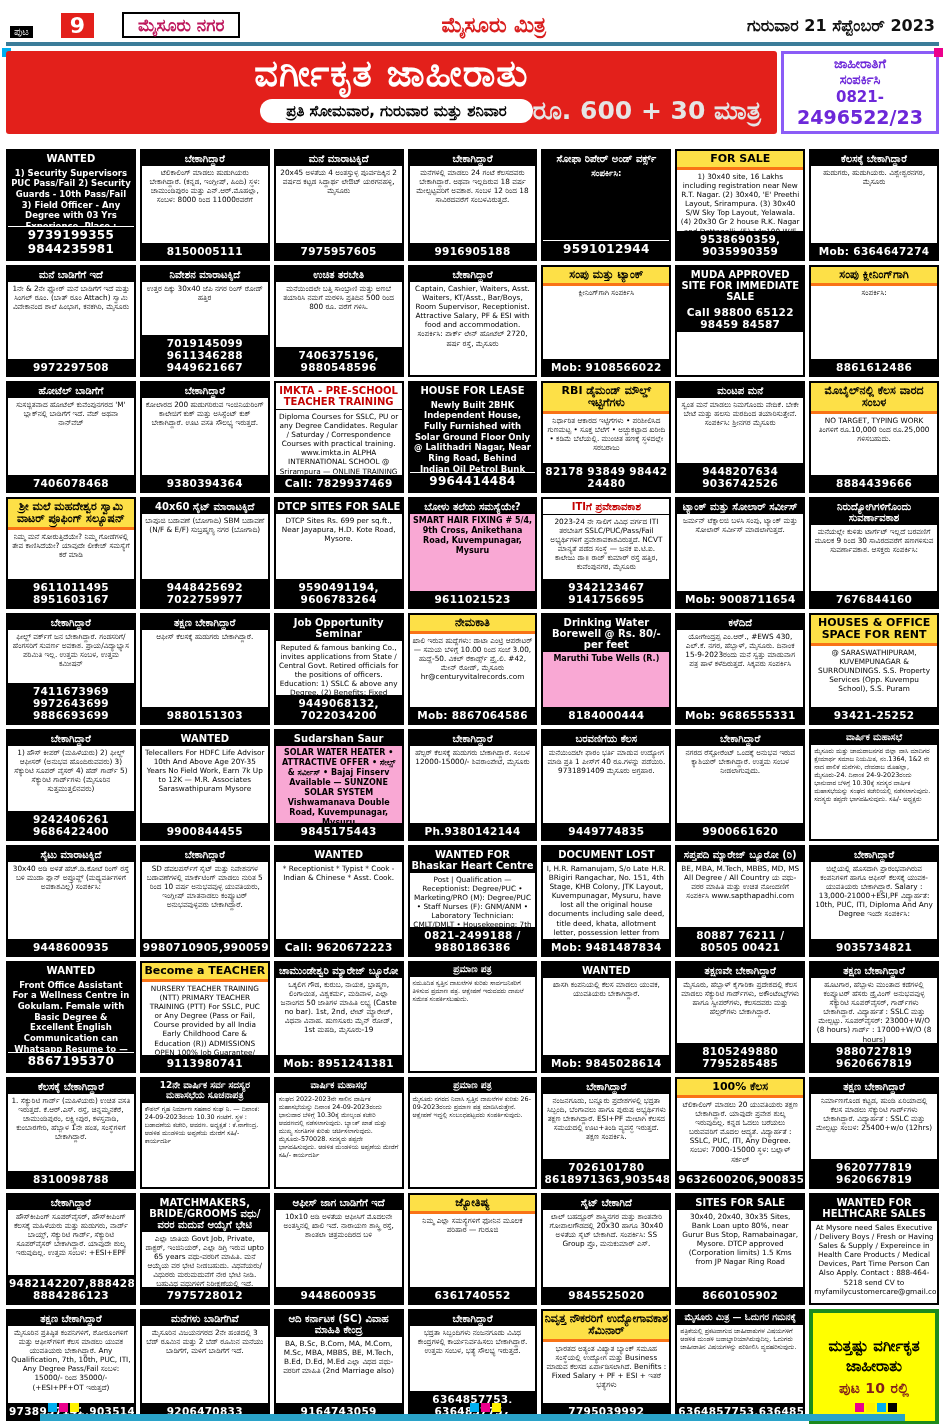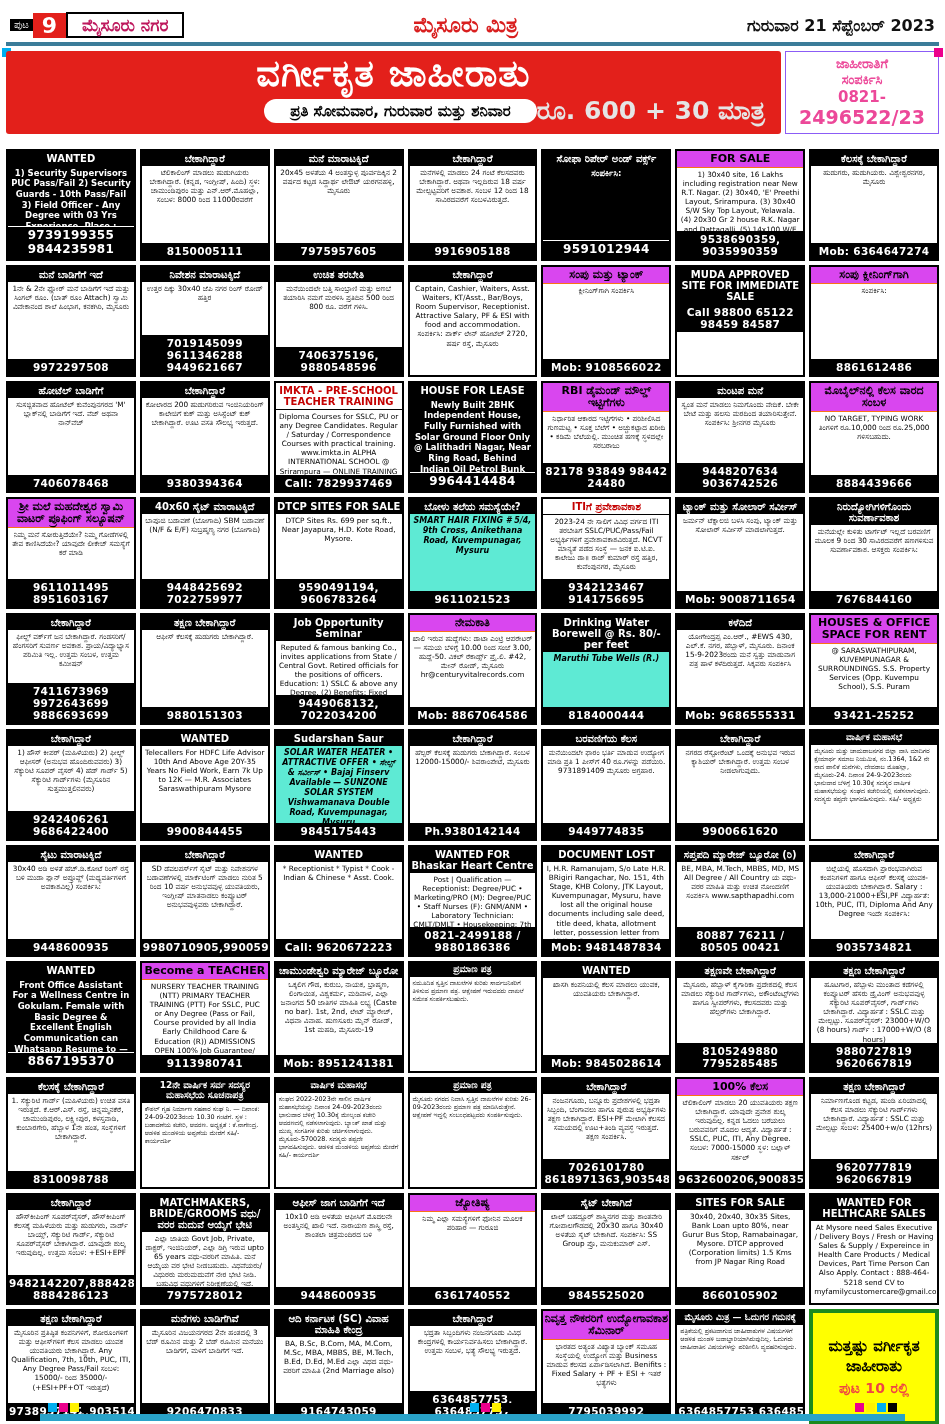--- a/index.html
+++ b/index.html
@@ -4,54 +4,54 @@
 <style>
   html,body{margin:0;padding:0;background:#e9e9e9;}
   .page{width:945px;height:1424px;background:#fff;position:relative;margin:0 auto;
         font-family:"DejaVu Sans","Liberation Sans",sans-serif;overflow:hidden;box-sizing:border-box;padding:4px 6px;}
   
   .regsq{width:9px;height:9px;display:inline-block;}
   .reg-tl{position:absolute;top:48px;left:2px;}
   .reg-tr{position:absolute;top:48px;right:2px;}
   
   .hdr{display:flex;align-items:center;justify-content:space-between;margin-top:8px;padding:0 4px;}
-  .hgrp{display:flex;align-items:center;}
+  .hgrp{display:flex;align-items:flex-end;gap:28px;}
   .pglabel{background:#000;color:#fff;font-size:10px;display:flex;align-items:center;padding:0 4px;}
   .pgnum{background:#e3201b;color:#fff;font-weight:bold;font-size:22px;padding:0 9px;display:flex;align-items:center;}
   .edition{border:2px solid #000;background:#fff;color:#be185d;font-weight:bold;font-size:17px;padding:1px 14px;display:flex;align-items:center;}
   .paper{color:#d91f1f;font-weight:bold;font-size:21px;}
   .dateline{color:#111;font-weight:bold;font-size:16px;}
   .hrule{height:4px;background:#3b7c99;margin:4px 0 5px 0;}
   
   .mast{display:flex;gap:4px;}
   .mastred{flex:1;background:#e3201b;border-radius:3px;position:relative;padding:4px 10px 8px 10px;color:#fff;}
   .masttitle{text-align:center;font-size:37px;font-weight:bold;letter-spacing:1px;line-height:1.05;}
   .mastrow{display:flex;align-items:center;justify-content:flex-end;margin-top:2px;}
   .pill{background:#fff;color:#000;border-radius:14px;font-weight:bold;font-size:15px;padding:3px 26px;}
   .price{color:#e5e5e5;font-weight:bold;font-size:25px;white-space:nowrap;padding-right:6px;}
-  .contactbox{width:152px;border:1px solid #8b5cf6;background:#fff;color:#ec4899;text-align:center;
+  .contactbox{width:152px;border:3px solid #8b5cf6;background:#fff;color:#6d28d9;text-align:center;
               display:flex;flex-direction:column;justify-content:center;font-weight:bold;}
   .cb1{font-size:13px;} .cb2{font-size:13px;} .cb3{font-size:15px;} .cb4{font-size:19px;}
   
   .grid{display:grid;grid-template-columns:repeat(7,1fr);gap:4px;margin-top:15px;}
   .ad{border:2px solid #000;background:#fff;color:#000;display:flex;flex-direction:column;overflow:hidden;height:108px;}
   .ad .t{background:#000;color:#fff;font-weight:bold;font-size:10px;text-align:center;padding:2px 1px;line-height:1.1;flex-shrink:0;}
   .ad .b{flex:1;font-size:7.3px;line-height:1.25;text-align:center;padding:2px 3px;overflow:hidden;}
   .ad .p{background:#000;color:#fff;font-weight:bold;font-size:10.5px;text-align:center;padding:2px 1px;line-height:1.15;flex-shrink:0;letter-spacing:.3px;}
-  .v-plain .t{background:#d946ef;color:#000;border-bottom:1px solid #f97316;font-size:11px;}
+  .v-plain .t{background:#fde047;color:#000;border-bottom:3px solid #f97316;font-size:11px;}
   .v-red .t{background:#fff;color:#c40000;border-bottom:1px solid #000;}
   .v-dark{background:#000;color:#fff;}
   .v-dark .b{color:#fff;font-weight:bold;font-size:8.5px;}
   .v-dark .p{border-top:1px solid #fff;font-size:12px;}
   .v-notice .b{font-size:6.4px;text-align:left;}
   .v-notice .t{font-size:9px;}
-  .v-photo .b{font-weight:bold;font-style:italic;font-size:8px;background:#5eead4;text-align:center;}
+  .v-photo .b{font-weight:bold;font-size:8px;background:#f9a8d4;text-align:center;}
   .v-yellow{background:#ffff00;border:4px solid #1d8a1d;justify-content:center;}
   .v-yellow .t{background:transparent;color:#000;font-size:15px;line-height:1.3;}
-  .v-yellow .p{background:transparent;color:#ef4444;font-size:14px;}
+  .v-yellow .p{background:transparent;color:#7f1d1d;font-size:14px;}
   
   .foot{position:absolute;left:0;right:0;bottom:0;height:26px;}
   .fbar{position:absolute;bottom:3px;left:40px;right:40px;height:7px;background:#2aa3c9;}
   .marks{position:absolute;bottom:12px;display:flex;gap:2px;}
   .m-l{left:48px;} .m-c{left:470px;} .m-r{right:48px;}
 </style>
 </head>
 <body>
 
 <div class="page">

